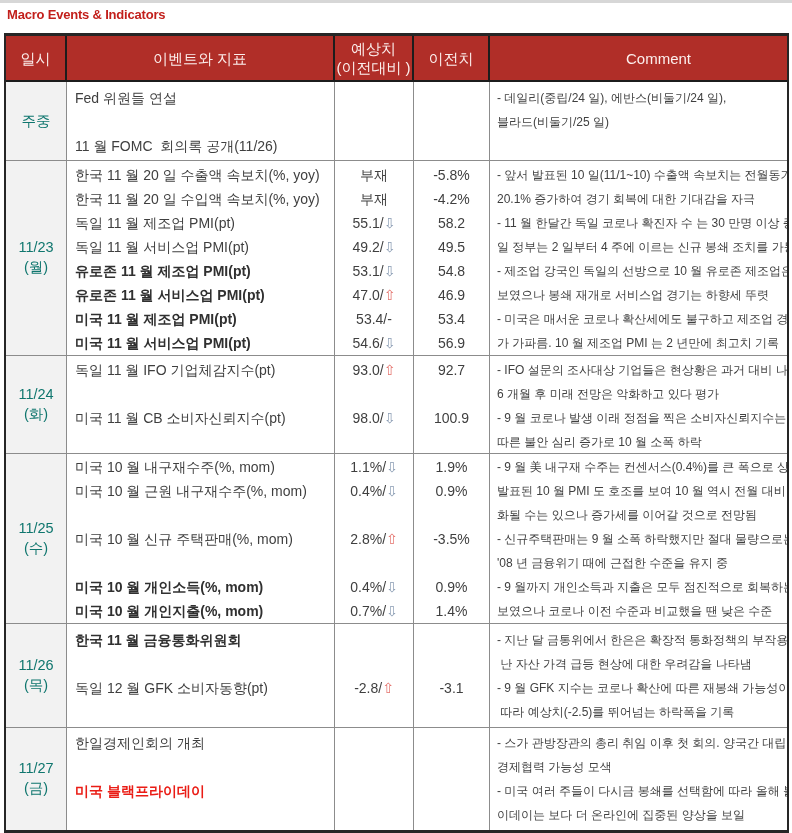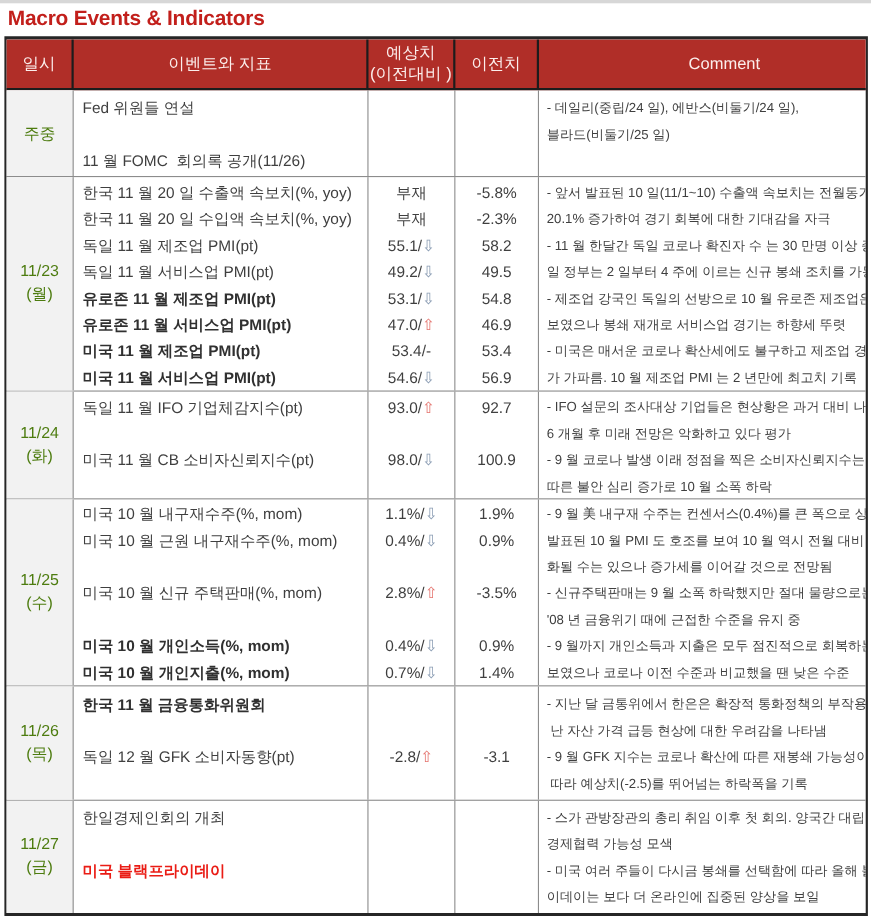--- a/index.html
+++ b/index.html
@@ -1,35 +1,35 @@
 <!DOCTYPE html>
 <html><head>
 <meta charset="utf-8">
 <style>
   * { box-sizing: border-box; margin: 0; padding: 0; }
   html,body { width: 792px; height: 833px; overflow: hidden; background: #ffffff;
     font-family: "Liberation Sans", "DejaVu Sans", sans-serif; color: #3f3f3f; }
   .topstrip { height: 3px; background: #d7d7d7; }
-  .title { margin: 4px 0 3px 7px; font-size: 19px; font-weight: bold; color: #c21f1b; letter-spacing: -0.2px; height: 23px; }
+  .title { margin: 4px 0 3px 7px; font-size: 13px; font-weight: bold; color: #c21f1b; letter-spacing: -0.2px; height: 23px; }
   .tbl { margin: 0 3px 0 4px; border: 2px solid #262626; border-top-width: 3px; border-bottom-width: 3px; }
   .thead { display: flex; height: 46px; background: #b02e28; border-bottom: 2px solid #1c1c1c; }
   .th { border-right: 2px solid #1c1c1c; color: #fceeec; font-size: 15px;
         display: flex; flex-direction: column; justify-content: center; align-items: center; line-height: 19px; }
   .th.w-comment { border-right: none; padding-left: 40px; }
   .w-date { width: 61px; flex: none; text-align: right; }
   .w-event { width: 268px; flex: none; }
   .w-val { width: 79px; flex: none; }
   .w-prev { width: 76px; flex: none; }
   .w-comment { flex: 1; }
   .trow { display: flex; border-bottom: 1px solid #8c8c8c; }
   .trow:last-child { border-bottom: none; }
   .td { border-right: 1px solid #8c8c8c; overflow: hidden; font-size: 14px; }
   .td.w-comment { border-right: none; }
   .td.c-date { background: #f2f2f2; display: flex; flex-direction: column; justify-content: center; align-items: center;
-               font-size: 14.5px; color: #4d7c0f; gap: 3px; }
+               font-size: 14.5px; color: #0f766e; gap: 3px; }
   .ln { height: 24px; line-height: 24px; white-space: pre; }
   .c-event .ln { padding-left: 8px; }
   .c-val .ln, .c-prev .ln { text-align: center; }
   .c-comment .ln { padding-left: 7px; font-size: 12px; }
   .s0 .td:not(.c-date) { padding-top: 4px; }
   .s1 .td:not(.c-date) { padding-top: 2px; }
   .s2 .td:not(.c-date) { padding-top: 2px; }
   .s3 .td:not(.c-date) { padding-top: 1px; }
   .s4 .td:not(.c-date) { padding-top: 4px; }
   .s5 .td:not(.c-date) { padding-top: 3px; }
@@ -98,21 +98,21 @@
         <div class="ln">부재</div>
         <div class="ln"><span>55.1/</span><span class="arrow dn">⇩</span></div>
         <div class="ln"><span>49.2/</span><span class="arrow dn">⇩</span></div>
         <div class="ln"><span>53.1/</span><span class="arrow dn">⇩</span></div>
         <div class="ln"><span>47.0/</span><span class="arrow up">⇧</span></div>
         <div class="ln">53.4/-</div>
         <div class="ln"><span>54.6/</span><span class="arrow dn">⇩</span></div>
       </div>
       <div class="td c-prev w-prev">
         <div class="ln">-5.8%</div>
-        <div class="ln">-2.3%</div>
+        <div class="ln">-4.2%</div>
         <div class="ln">58.2</div>
         <div class="ln">49.5</div>
         <div class="ln">54.8</div>
         <div class="ln">46.9</div>
         <div class="ln">53.4</div>
         <div class="ln">56.9</div>
       </div>
       <div class="td c-comment w-comment">
         <div class="ln">- 앞서 발표된 10 일(11/1~10) 수출액 속보치는 전월동기대비</div>
         <div class="ln">20.1% 증가하여 경기 회복에 대한 기대감을 자극</div>

